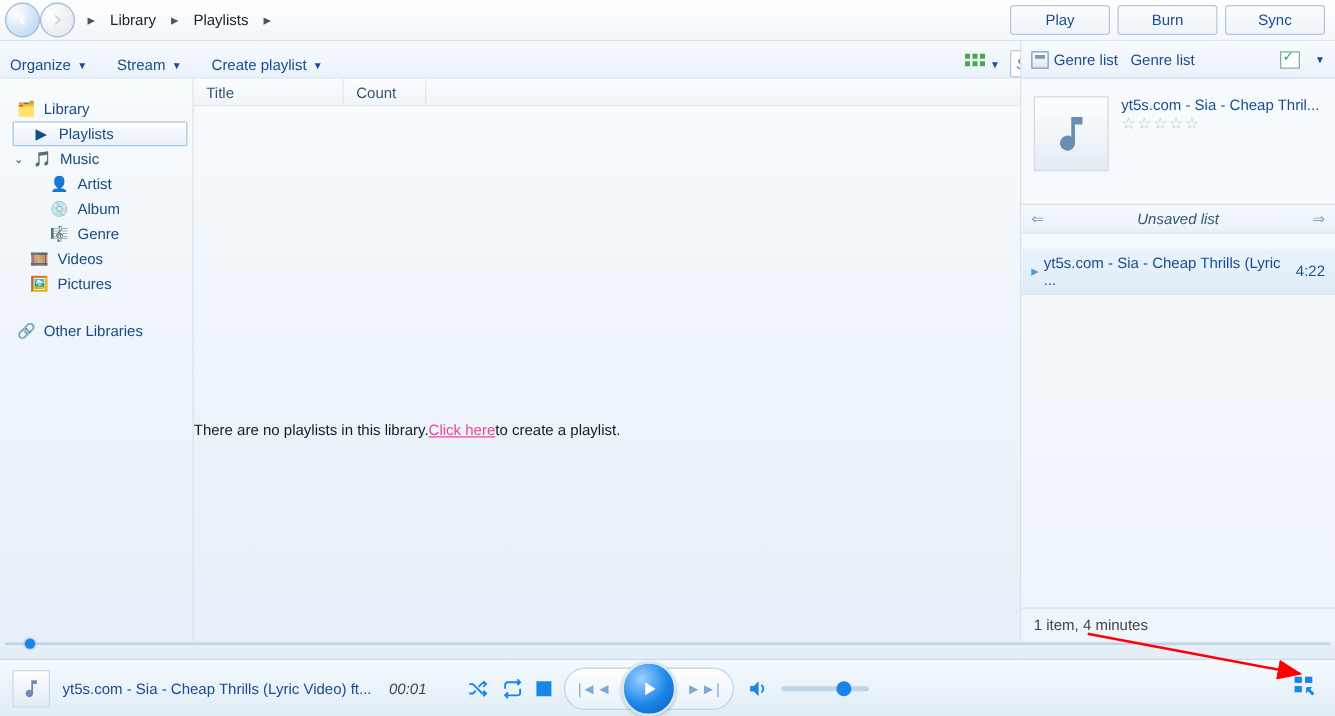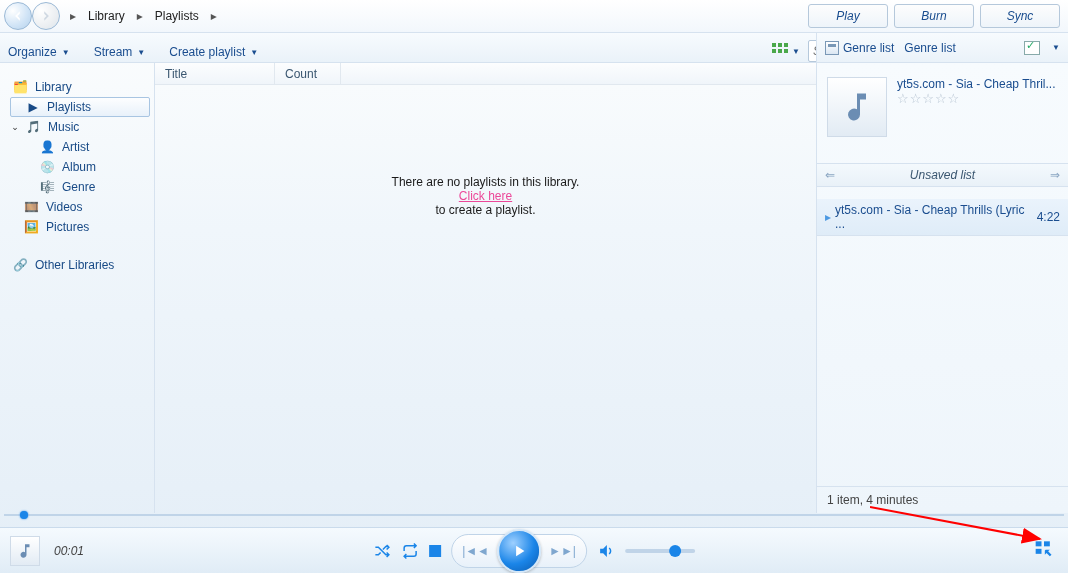--- a/index.html
+++ b/index.html
@@ -7,21 +7,21 @@
 
 
 .topnav { height:33px; display:flex; align-items:center; padding:0 4px; background:linear-gradient(#fff,#f2f7fc); border-bottom:1px solid #d6e2ef; }
 .navbtns { display:flex; gap:0; margin-right:6px; }
 .circlebtn { width:28px; height:28px; border-radius:50%; border:1px solid #9bb9d6; background:radial-gradient(circle at 30% 30%,#fff,#cfe3f6 60%,#b5d1ea); display:flex; align-items:center; justify-content:center; color:#fff; font-weight:bold; cursor:pointer; }
 .circlebtn.fwd { background:radial-gradient(circle at 30% 30%,#fff,#eceff2 60%,#dbe4ec); color:#ccc; }
 .circlebtn svg { width:14px; height:14px; }
 .crumb { display:flex; align-items:center; gap:4px; color:#222; }
 .crumb .sep { color:#555; padding:0 4px; }
 .crumb span.link { cursor:pointer; padding:3px 4px; border-radius:2px; }
-.tab-btns { margin-left:auto; display:flex; gap:6px; margin-right:4px;font-style:italic; }
+.tab-btns { margin-left:auto; display:flex; gap:6px; margin-right:4px; }
 .tabbtn { width:80px; height:24px; border:1px solid #b5c8db; border-radius:3px; background:linear-gradient(#fdfdfd,#eef4fa); color:#1a4d8f; display:flex; align-items:center; justify-content:center; cursor:pointer; }
 
 
 .toolbar { height:30px; display:flex; align-items:flex-end; padding:0 4px; background:linear-gradient(#f7fbfe,#eaf2f9); border-bottom:1px solid #d6e2ef; gap:16px; }
 .tool { color:#1a4d8f; display:flex; align-items:center; gap:5px; cursor:pointer; padding:3px 4px; border-radius:2px; }
 .tool .dd { font-size:8px; color:#1a4d8f; }
 .toolbar-right { margin-left:auto; display:flex; align-items:center; gap:8px; }
 .searchbox { display:flex; align-items:center; width:230px; height:22px; border:1px solid #b5c8db; border-radius:2px; background:#fff; padding:0 4px; }
 .searchbox input { flex:1; border:none; outline:none; font-style:italic; color:#888; background:transparent; }
 .searchbox .mag { color:#6b8db3; }
@@ -41,21 +41,21 @@
 .sb-item.sel { border:1px solid #a8c5e2; background:linear-gradient(#fdfeff,#e8f1fa); }
 .sb-item.indent1 { padding-left:14px; }
 .sb-item.indent2 { padding-left:30px; }
 .sb-item .exp { font-size:9px; color:#333; width:10px; text-align:center; }
 .sb-icon { width:16px; height:16px; display:flex; align-items:center; justify-content:center; }
 .content { flex:1; display:flex; flex-direction:column; }
 .cols { height:22px; border-bottom:1px solid #e1e8ef; display:flex; align-items:center; background:linear-gradient(#fcfdfe,#f0f5fa); }
 .col { padding:0 10px; color:#3a5670; border-right:1px solid #e1e8ef; height:100%; display:flex; align-items:center; }
 .col.title { width:120px; }
 .col.count { width:66px; }
-.empty { flex:1; display:flex; flex-direction:column; align-items:center; justify-content:flex-start; padding-top:90px; color:#1a1a1a; }
+.empty { flex:1; display:flex; flex-direction:row; align-items:center; justify-content:flex-start; padding-top:90px; color:#1a1a1a; }
 .empty a { color:#ec4899; text-decoration:underline; cursor:pointer; }
 
 
 .rightpane { position:absolute; top:63px; right:0; width:252px; bottom:60px; border-left:1px solid #d6e2ef; background:linear-gradient(#f7fbfe,#eef5fb); display:flex; flex-direction:column;gap:12px; }
 .nowplay { display:flex; gap:10px; padding:14px 10px; }
 .art { width:60px; height:60px; border:1px solid #cfdbe8; background:linear-gradient(#fff,#e2ebf4); display:flex; align-items:center; justify-content:center; }
 .art svg { width:36px; height:36px; }
 .npinfo .title { color:#1a4d8f; cursor:pointer; }
 .stars { color:#b8c5d3; letter-spacing:1px; font-size:13px; }
 .listhdr { display:flex; align-items:center; justify-content:space-between; padding:4px 8px; border-top:1px solid #d6e2ef; border-bottom:1px solid #d6e2ef; background:linear-gradient(#f4f9fd,#e9f1f8); font-style:italic; color:#3a5670; }
@@ -251,20 +251,21 @@
   <div class="seek-track"></div>
   <div class="seek-thumb"></div>
 </div>
 
 <div class="player">
   <div class="pl-thumb">
     <svg viewBox="0 0 24 24">
         <path fill="#6b8db3" d="M12 3v10.55A4 4 0 1014 17V7h4V3h-6z"></path>
       </svg>
   </div>
+  <div class="pl-title">yt5s.com - Sia - Cheap Thrills (Lyric Video) ft...</div>
   <div class="pl-time">00:01</div>
 
   <div class="pl-controls">
     <div class="pcbtn" title="shuffle">
       <svg width="18" height="18" viewBox="0 0 24 24">
           <path fill="none" stroke="#1a85e8" stroke-width="2" d="M3 7h4l10 10h4M3 17h4l3-3m3-4l4-4h4M18 4l3 3-3 3M18 14l3 3-3 3"></path>
         </svg>
     </div>
     <div class="pcbtn" title="repeat">
       <svg width="18" height="18" viewBox="0 0 24 24">

